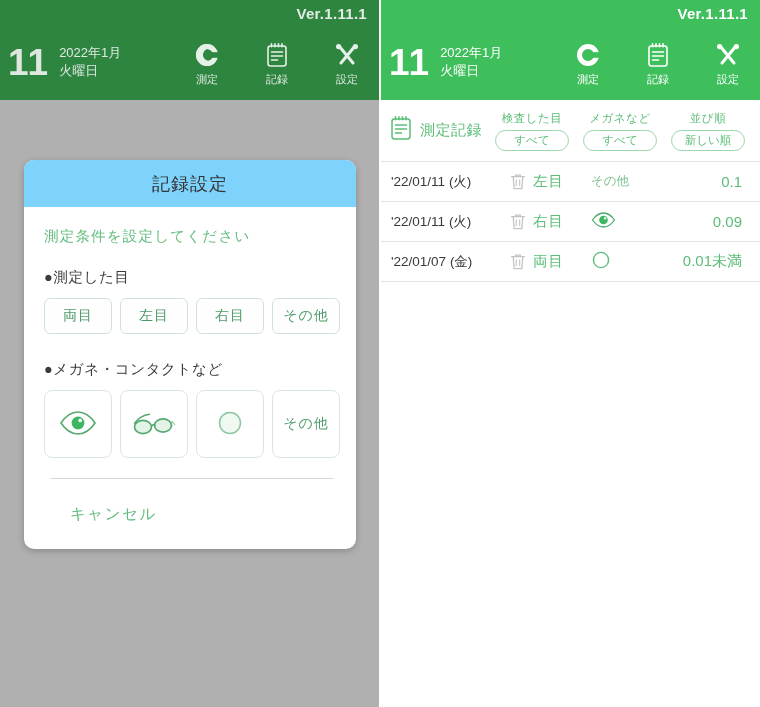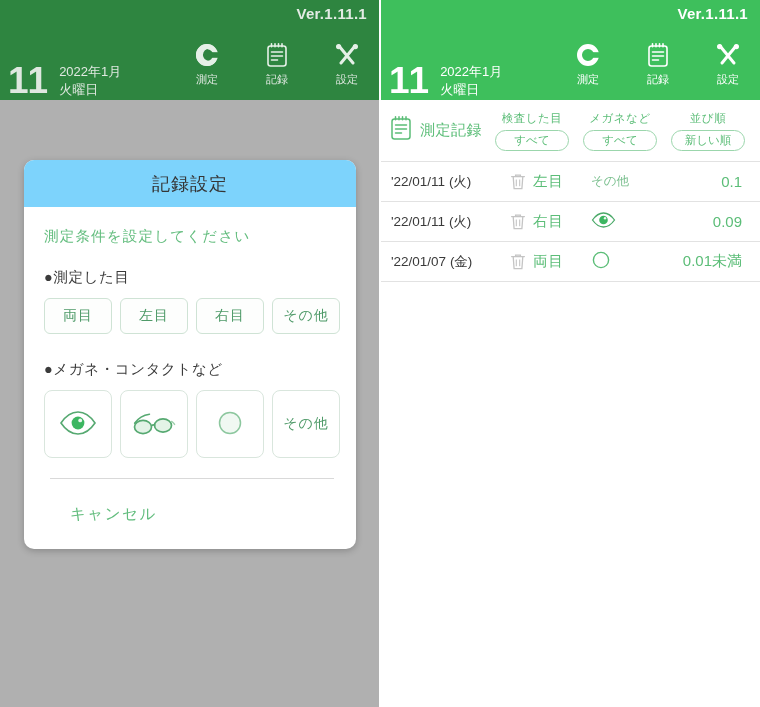--- a/index.html
+++ b/index.html
@@ -16,21 +16,21 @@
 
   
   .hdr{position:relative;height:100px;box-sizing:border-box;}
   .hdr-left{background:#2e8540;}
   .hdr-right{background:#3ebf5c;}
   .ver{
     position:absolute;right:12px;top:5px;
     color:#ffffff;font-size:15px;font-weight:bold;letter-spacing:.3px;
   }
   .hdr-left .ver{color:#e3ebe4;}
-  .daterow{position:absolute;left:8px;top:44px;display:flex;align-items:center;margin-top:18px;}
+  .daterow{position:absolute;left:8px;top:44px;display:flex;}
   .daynum{font-size:37px;font-weight:bold;color:#ffffff;line-height:1;letter-spacing:1px;}
   .hdr-left .daynum{color:#dfe8e0;}
   .datetxt{margin-left:10px;color:#ffffff;font-size:13px;line-height:1.35;}
   .hdr-left .datetxt{color:#e0e9e1;}
 
   .navs{position:absolute;right:6px;top:40px;display:flex;gap:18px;}
   .nav{width:52px;display:flex;flex-direction:column;align-items:center;}
   .nav .gl{height:30px;display:flex;align-items:center;justify-content:center;}
   .nav .lbl{font-size:11px;color:#ffffff;margin-top:2px;}
   .hdr-left .nav .lbl{color:#e0e9e1;}

